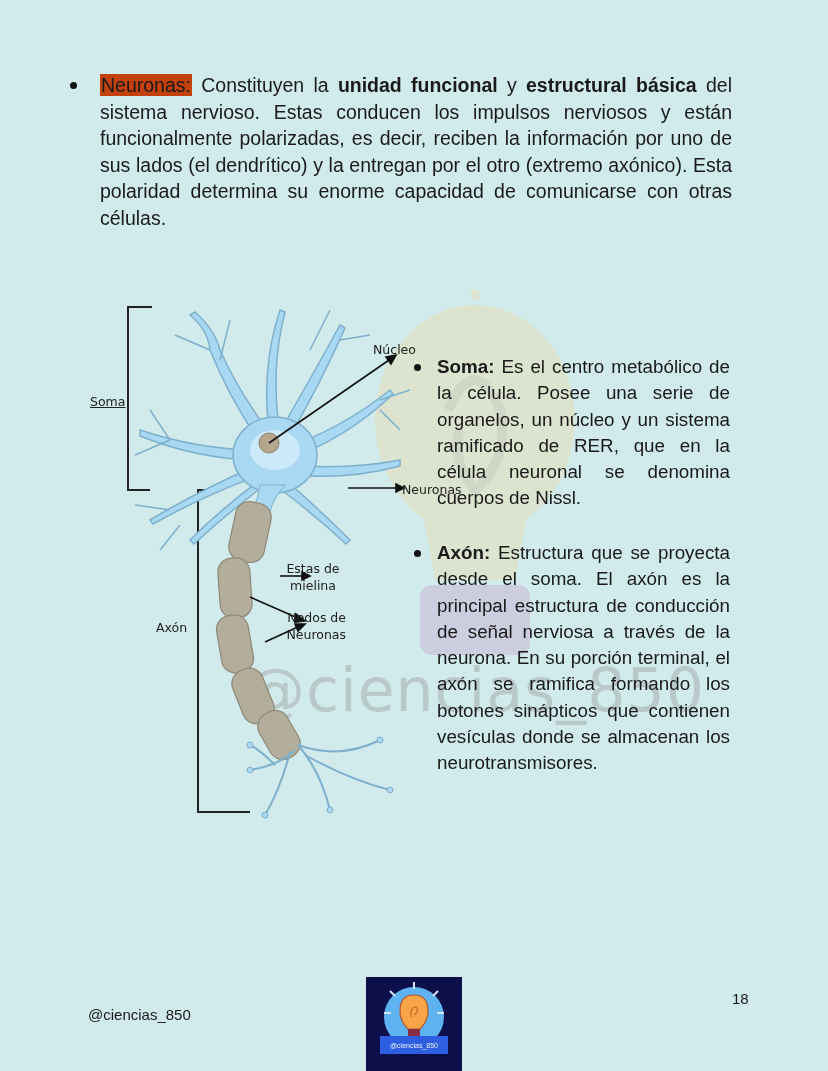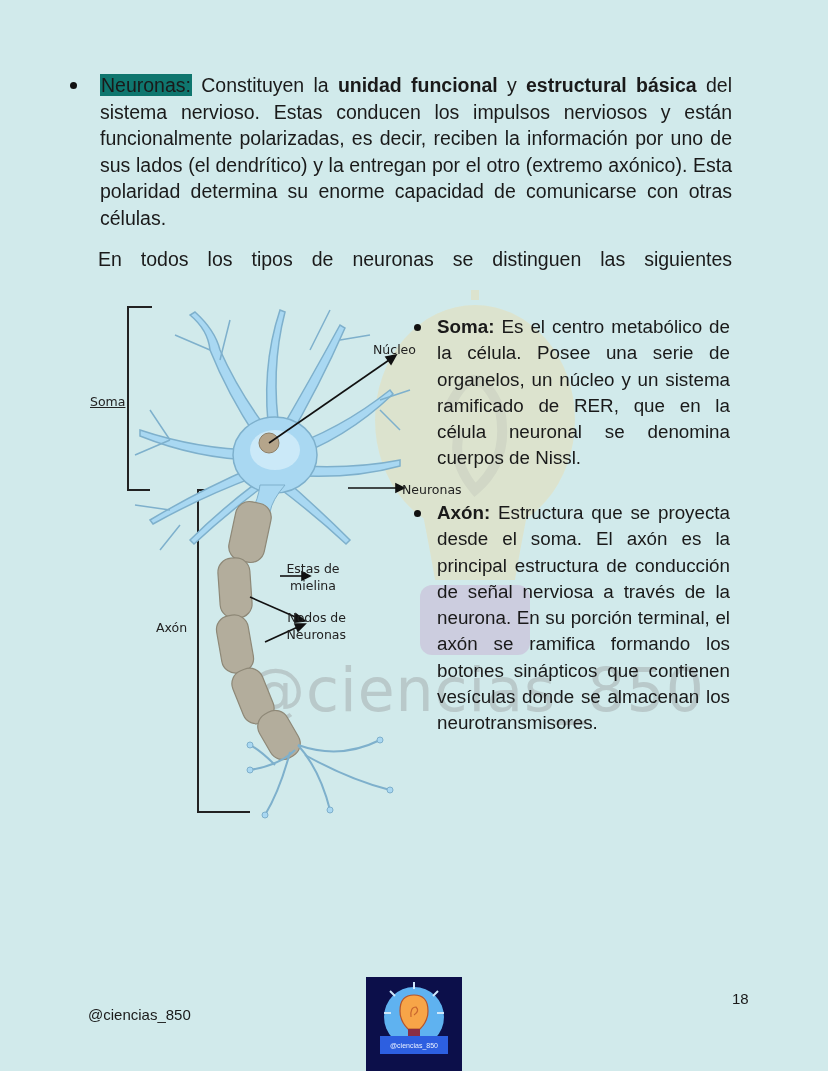--- a/index.html
+++ b/index.html
@@ -23,31 +23,31 @@
   .intro {
     position: absolute; left: 60px; top: 72px; width: 672px;
     font-size: 19.5px; line-height: 26.5px;
   }
   .intro ul { margin: 0; padding: 0 0 0 40px; list-style: none; }
   .intro li { position: relative; text-align: justify; }
   .intro li::before {
     content: ""; position: absolute; left: -30px; top: 10px;
     width: 7px; height: 7px; border-radius: 50%; background: #111;
   }
-  .hl { background: #0f766e; padding: 0 1px; }
+  .hl { background: #c2410c; padding: 0 1px; }
   b { font-weight: bold; }
   .para2 {
     position: absolute; left: 98px; top: 246px; width: 634px;
     font-size: 19.5px; line-height: 26px; text-align: justify;
     text-align-last: justify; white-space: nowrap; overflow: hidden; height: 30px;
   }
 
   .right-col {
     position: absolute; left: 400px; width: 330px;
-    font-size: 18.8px; line-height: 26.3px;
+    font-size: 18.8px; line-height: 26.3px; margin-top: 40px;
   }
   .right-col .item { position: relative; padding-left: 37px; text-align: justify; }
   .right-col .item::before {
     content: ""; position: absolute; left: 14px; top: 10px;
     width: 7px; height: 7px; border-radius: 50%; background: #111;
   }
 
   .diagram { position: absolute; left: 80px; top: 290px; width: 360px; height: 540px; }
   .lbl { position: absolute; font-size: 12.5px; color: #222; font-family: "DejaVu Sans", sans-serif; text-align: center; line-height: 17px; }
 
@@ -71,21 +71,20 @@
     <line x1="115" y1="-10" x2="115" y2="10" stroke="#e6dfb8" stroke-width="8"></line>
   </svg>
   <div class="wm-text">@ciencias_850</div>
 
   <div class="intro">
     <ul>
       <li><span class="hl">Neuronas:</span><span> Constituyen la </span><b>unidad funcional</b><span> y </span><b>estructural básica</b><span> del sistema nervioso. Estas conducen los impulsos nerviosos y están funcionalmente polarizadas, es decir, reciben la información por uno de sus lados (el dendrítico) y la entregan por el otro (extremo axónico). Esta polaridad determina su enorme capacidad de comunicarse con otras células.</span></li>
     </ul>
   </div>
 
-  <div class="para2">En todos los tipos de neuronas se distinguen las siguientes</div>
 
   <div class="diagram">
     <svg width="360" height="540" viewBox="0 0 360 540">
 
       <path d="M72 17 L48 17 L48 200 L70 200" stroke="#222" stroke-width="2" fill="none"></path>
 
       <path d="M140 200 L118 200 L118 522 L170 522" stroke="#222" stroke-width="2" fill="none"></path>
 
       <g stroke="#7eb0cc" stroke-width="1.5" fill="#a9d8f2">
         <path d="M185 160 Q150 110 130 60 Q128 40 110 25 L115 22 Q135 40 140 60 Q160 105 195 150 Z"></path>

